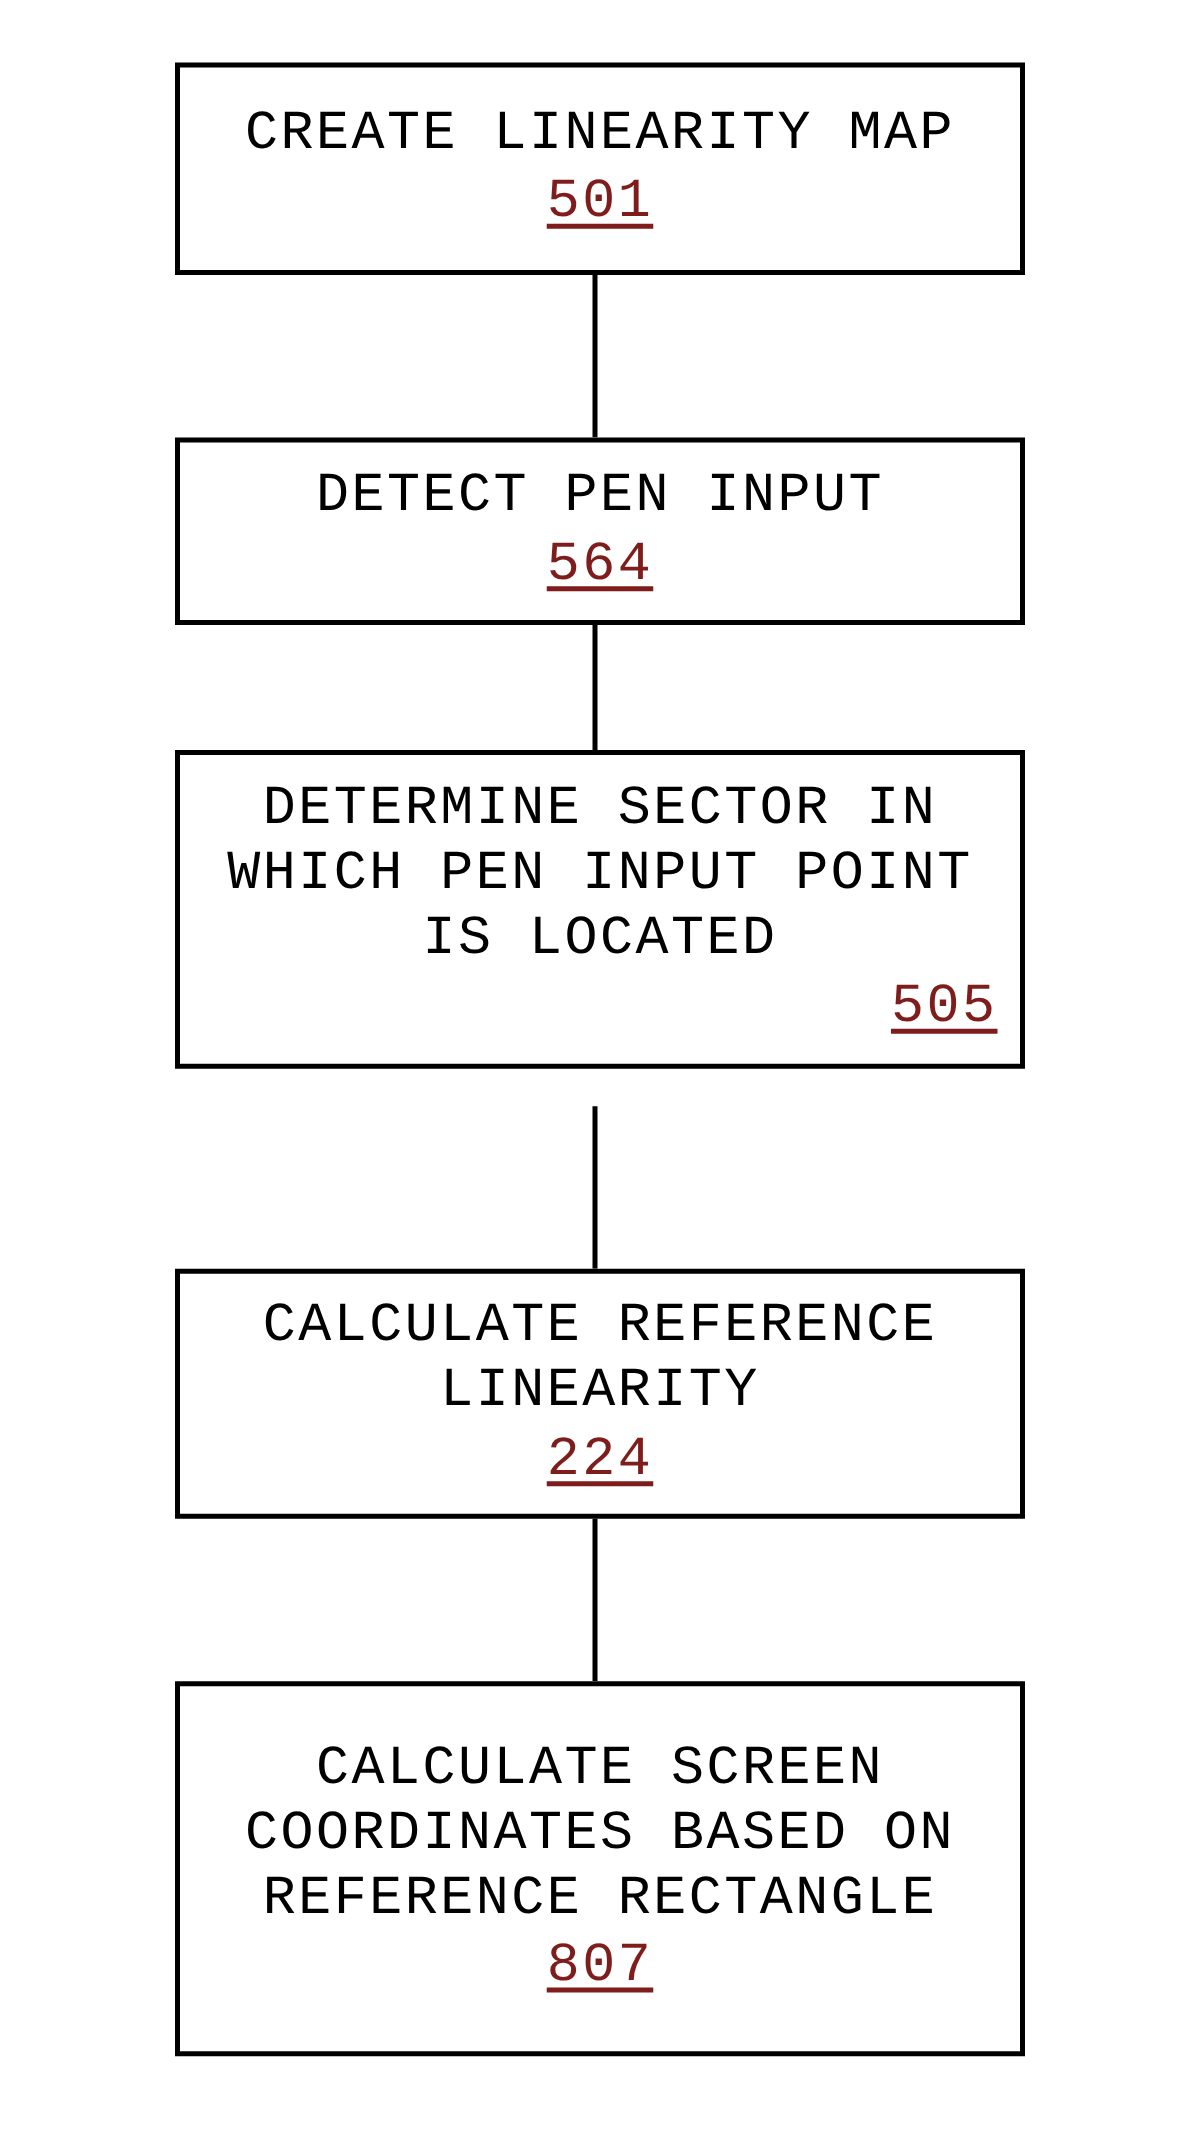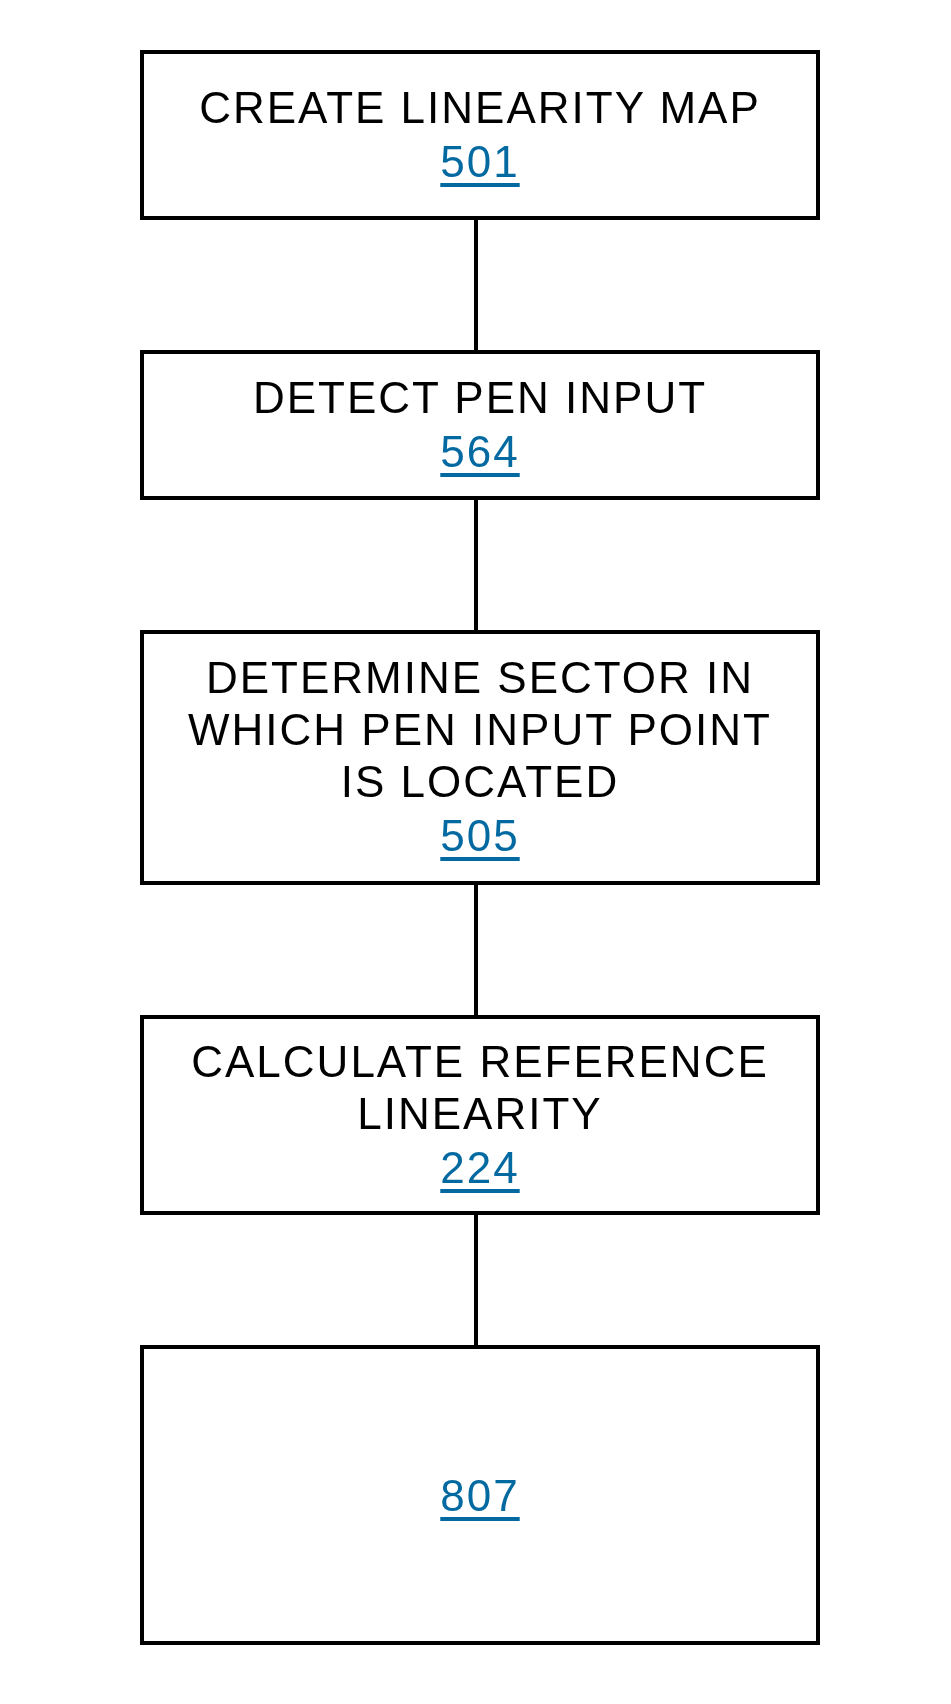--- a/index.html
+++ b/index.html
@@ -20,31 +20,32 @@
     border: 4px solid #000;
     background: #fff;
     box-sizing: border-box;
     display: flex;
     flex-direction: column;
     align-items: center;
     justify-content: center;
     text-align: center;
     padding: 8px 18px;
     letter-spacing: 2px;
+    font-family: Liberation Mono, monospace;
   }
   .box .label {
     font-size: 44px;
     line-height: 1.18;
     font-weight: 400;
     color: #000;
   }
   .box .ref {
     font-size: 44px;
     line-height: 1.2;
-    color: #0369a1;
+    color: #7f1d1d;
     text-decoration: underline;
     text-underline-offset: 6px;
     margin-top: 2px;
   }
   .connector {
     position: absolute;
     width: 4px;
     background: #000;
     left: 50%;
     transform: translateX(-50%);
@@ -62,31 +63,32 @@
 
   <div class="connector" style="top:220px; height:130px;"></div>
 
   <div class="box" style="left:140px; top:350px; width:680px; height:150px;">
     <div class="label">DETECT PEN INPUT</div>
     <div class="ref">564</div>
   </div>
 
   <div class="connector" style="top:500px; height:130px;"></div>
 
-  <div class="box" style="left:140px; top:630px; width:680px; height:255px;">
+  <div class="box" style="left:140px; top:600px; width:680px; height:255px;align-items:flex-end;">
     <div class="label">DETERMINE SECTOR IN WHICH PEN INPUT POINT IS LOCATED</div>
     <div class="ref">505</div>
   </div>
 
   <div class="connector" style="top:885px; height:130px;"></div>
 
   <div class="box" style="left:140px; top:1015px; width:680px; height:200px;">
     <div class="label">CALCULATE REFERENCE LINEARITY</div>
     <div class="ref">224</div>
   </div>
 
   <div class="connector" style="top:1215px; height:130px;"></div>
 
   <div class="box" style="left:140px; top:1345px; width:680px; height:300px;">
+    <div class="label">CALCULATE SCREEN COORDINATES BASED ON REFERENCE RECTANGLE</div>
     <div class="ref">807</div>
   </div>
 
 </div>
 
 </body></html>

